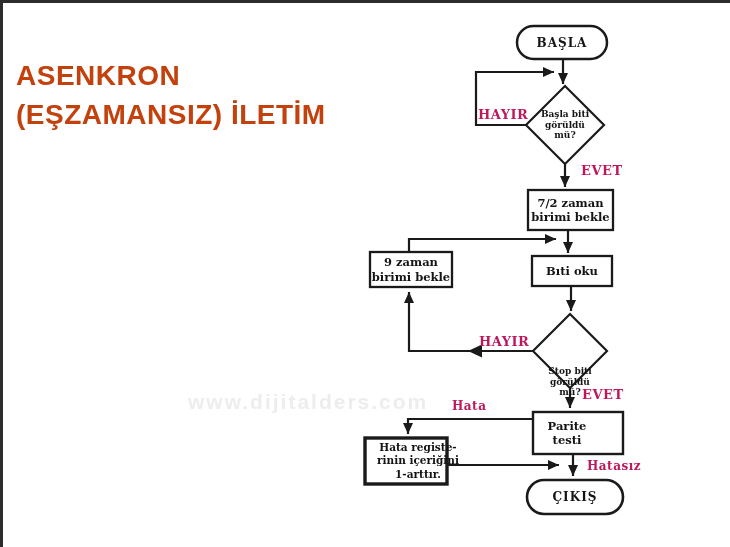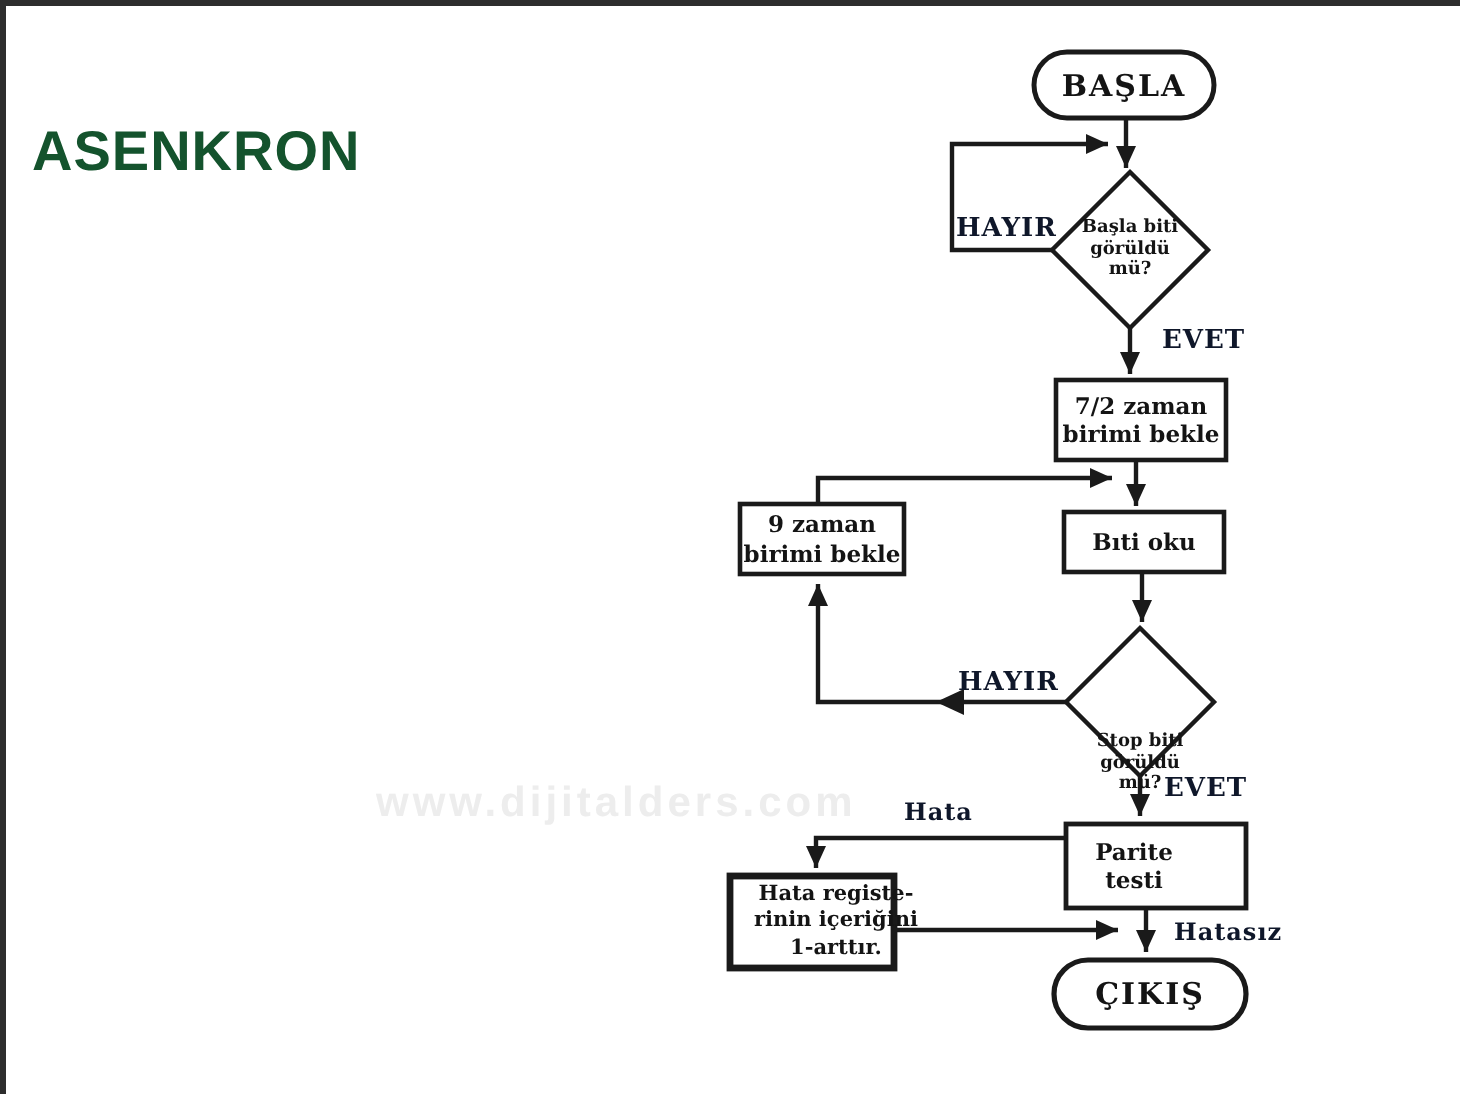--- a/index.html
+++ b/index.html
@@ -5,54 +5,55 @@
   html,body{margin:0;padding:0;}
   body{
     width:730px;height:547px;position:relative;background:#ffffff;
     font-family:"Liberation Sans", sans-serif;overflow:hidden;
   }
   .edge-top{position:absolute;left:0;top:0;width:730px;height:3px;background:#2d2d2d;}
   .edge-left{position:absolute;left:0;top:0;width:3px;height:547px;background:#2d2d2d;}
 
   .slide-title{
     position:absolute;left:16px;top:56px;width:340px;
-    color:#14532d;font-size:28px;font-weight:bold;line-height:39px;
+    color:#c2410c;font-size:28px;font-weight:bold;line-height:39px;
     letter-spacing:0.5px;
   }
   .watermark{
     position:absolute;left:188px;top:390px;
     color:#ededed;font-size:21px;font-weight:bold;letter-spacing:2px;
     font-family:"Liberation Sans", sans-serif;user-select:none;
   }
   svg.flow{position:absolute;left:0;top:0;}
 
   .node-label{
     position:absolute;display:flex;align-items:center;justify-content:center;
     text-align:center;white-space:pre-line;color:#141414;
     font-family:"DejaVu Serif", "Liberation Serif", serif;font-weight:bold;
   }
-  .terminal{font-size:15px;letter-spacing:1px;}
+  .terminal{font-size:12px;letter-spacing:1px;}
   .boxtext{font-size:11.5px;line-height:1.22;}
   .diamondtext{font-size:9px;line-height:1.2;}
   .smallbox{font-size:10.5px;line-height:1.3;}
   .edge-label{
-    position:absolute;color:#0f172a;font-weight:bold;
+    position:absolute;color:#be185d;font-weight:bold;
     font-family:"DejaVu Serif", "Liberation Serif", serif;font-size:13px;
     letter-spacing:0.5px;
   }
   .edge-label.small{font-size:12px;}
 </style>
 </head>
 <body>
 
 <div class="edge-top"></div>
 <div class="edge-left"></div>
 
 <div class="slide-title">
   <div>ASENKRON</div>
+  <div>(EŞZAMANSIZ) İLETİM</div>
 </div>
 
 <div class="watermark">www.dijitalders.com</div>
 
 <svg class="flow" width="730" height="547" viewBox="0 0 730 547">
   <defs>
     <marker id="ah" markerWidth="12" markerHeight="10" refX="11" refY="5" orient="auto" markerUnits="userSpaceOnUse">
       <path d="M0,0 L11,5 L0,10 Z" fill="#1a1a1a"></path>
     </marker>
   </defs>

